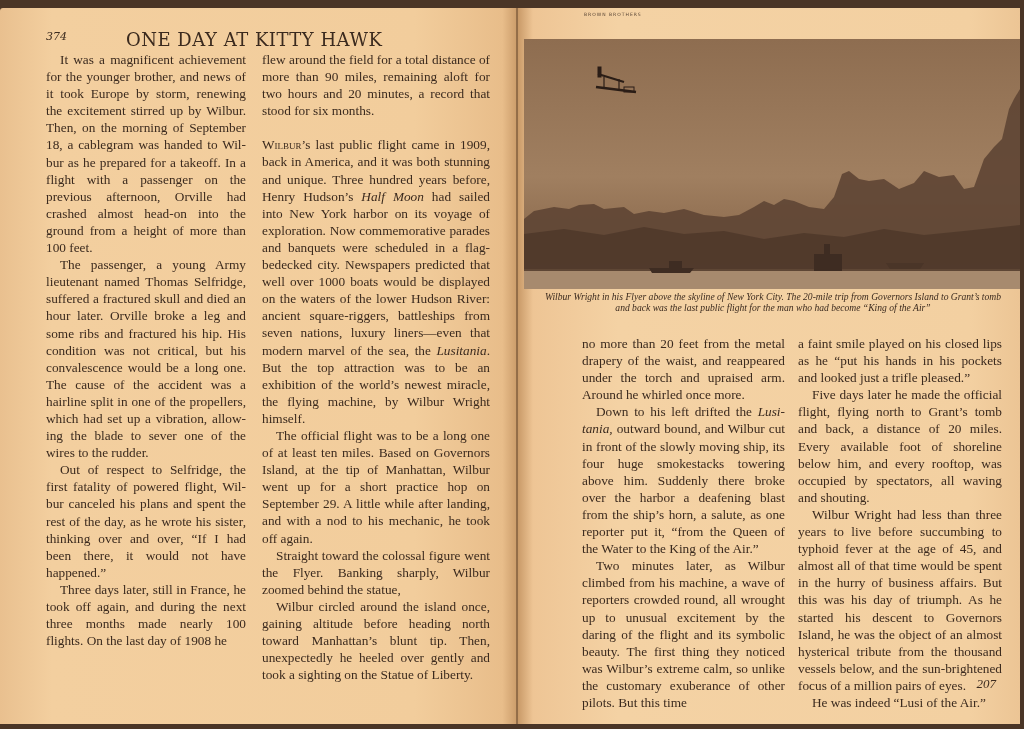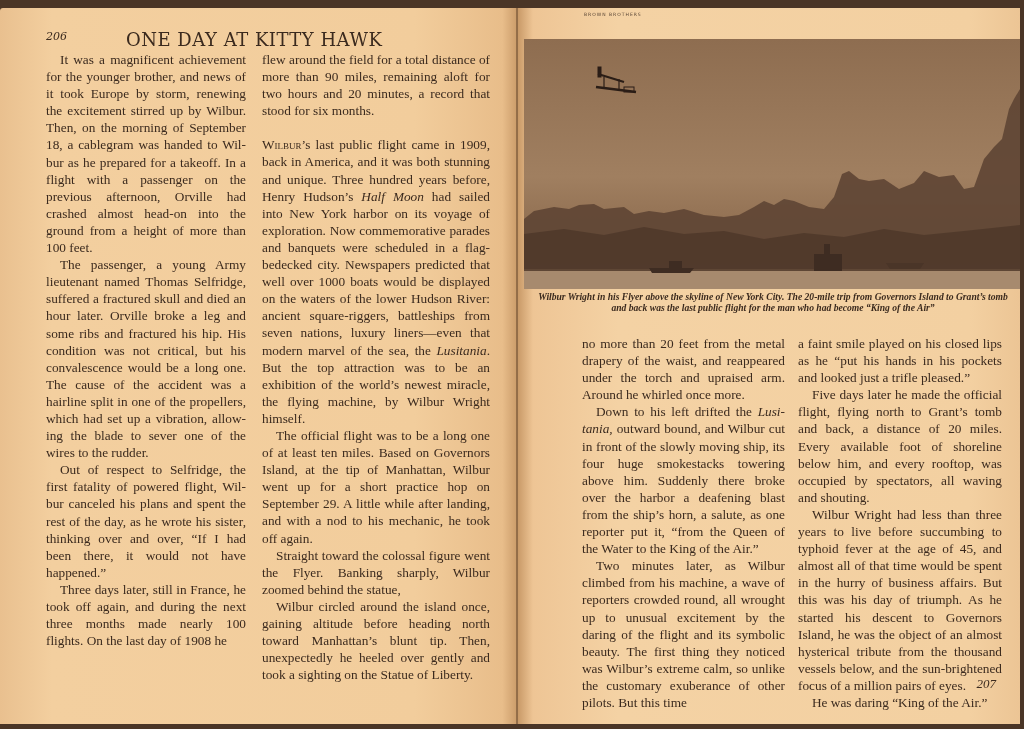--- a/index.html
+++ b/index.html
@@ -58,36 +58,36 @@
     position:absolute; left:66px; top:4px;
     font-family:"DejaVu Sans", sans-serif; font-size:4.5px; letter-spacing:1px; color:#5a4636;
   }
   .photo {
     position:absolute; left:6px; top:31px; width:496px; height:250px;
     overflow:hidden;
   }
   .photo svg { display:block; }
   .caption {
     position:absolute; left:20px; top:283px; width:470px;
-    text-align:center; font-style:italic; font-weight:bold;
+    text-align:center; font-style:italic; font-weight:normal;
     font-family:"Liberation Serif", serif;
     font-size:9.6px; line-height:11px; color:#3b2a1e;
   }
   .page-num-right {
     position:absolute; right:24px; top:668px; font-style:italic; font-size:13px;
     font-family:"Liberation Serif", serif;
   }
 </style>
 </head>
 <body>
 
 <div class="spread">
 
   <div class="page left">
-    <span class="page-num-left">206</span>
+    <span class="page-num-left">374</span>
     <span class="head-title">ONE DAY AT KITTY HAWK</span>
 
     <div class="col l-col1">
       <p>It was a magnificent achievement for the younger brother, and news of it took Europe by storm, renewing the excitement stirred up by Wilbur. Then, on the morning of September 18, a cablegram was handed to Wil­bur as he prepared for a takeoff. In a flight with a passenger on the previous afternoon, Orville had crashed almost head-on into the ground from a height of more than 100 feet.</p>
       <p>The passenger, a young Army lieutenant named Thomas Selfridge, suffered a fractured skull and died an hour later. Orville broke a leg and some ribs and fractured his hip. His condition was not critical, but his convalescence would be a long one. The cause of the accident was a hairline split in one of the propellers, which had set up a vibration, allow­ing the blade to sever one of the wires to the rudder.</p>
       <p>Out of respect to Selfridge, the first fatality of powered flight, Wil­bur canceled his plans and spent the rest of the day, as he wrote his sister, thinking over and over, “If I had been there, it would not have happened.”</p>
       <p>Three days later, still in France, he took off again, and during the next three months made nearly 100 flights. On the last day of 1908 he</p>
     </div>
 
     <div class="col l-col2">
@@ -141,18 +141,18 @@
     <div class="col r-col1">
       <p class="noindent">no more than 20 feet from the metal drapery of the waist, and reappeared under the torch and upraised arm. Around he whirled once more.</p>
       <p><span>Down to his left drifted the </span><i>Lusi­tania,</i><span> outward bound, and Wilbur cut in front of the slowly moving ship, its four huge smokestacks tow­ering above him. Suddenly there broke over the harbor a deafening blast from the ship’s horn, a salute, as one reporter put it, “from the Queen of the Water to the King of the Air.”</span></p>
       <p>Two minutes later, as Wilbur climbed from his machine, a wave of reporters crowded round, all wrought up to unusual excitement by the daring of the flight and its symbolic beauty. The first thing they noticed was Wilbur’s extreme calm, so unlike the customary exu­berance of other pilots. But this time</p>
     </div>
 
     <div class="col r-col2">
       <p class="noindent">a faint smile played on his closed lips as he “put his hands in his pock­ets and looked just a trifle pleased.”</p>
       <p>Five days later he made the of­ficial flight, flying north to Grant’s tomb and back, a distance of 20 miles. Every available foot of shore­line below him, and every rooftop, was occupied by spectators, all wav­ing and shouting.</p>
       <p>Wilbur Wright had less than three years to live before succumbing to typhoid fever at the age of 45, and almost all of that time would be spent in the hurry of business affairs. But this was his day of triumph. As he started his descent to Governors Island, he was the object of an al­most hysterical tribute from the thousand vessels below, and the sun-brightened focus of a million pairs of eyes.</p>
-      <p>He was daring “King of the Air.”</p>
+      <p>He was indeed “Lusi of the Air.”</p>
     </div>
 
     <span class="page-num-right">207</span>
   </div>
 </div>
 
 </body></html>

